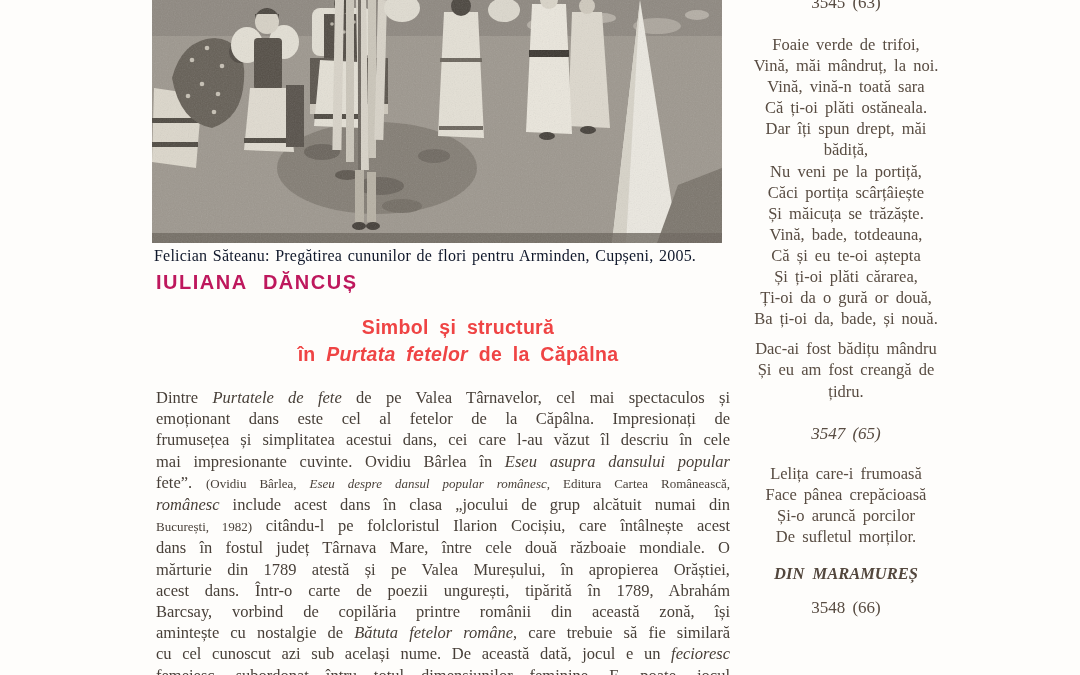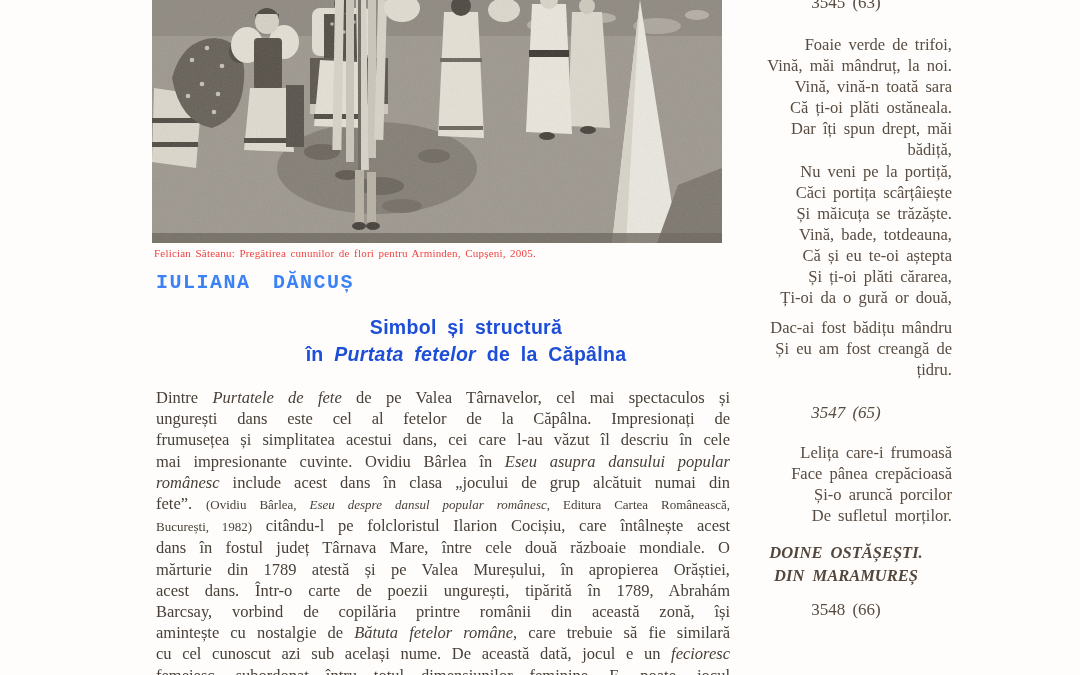--- a/index.html
+++ b/index.html
@@ -7,32 +7,32 @@
     position:relative; width:1080px; height:675px;
     background:#fefdfb; overflow:hidden;
     font-family:"Liberation Serif", serif;
     color:#473f38;
   }
   
   .photo { position:absolute; left:152px; top:0; width:570px; height:243px; margin:0; }
   .photo svg { display:block; }
   .caption {
     position:absolute; left:154px; top:247px; width:580px;
-    font-size:11px; color:#ef4444; letter-spacing:.2px; word-spacing:1.5px;
+    font-size:16px; color:#0f172a; letter-spacing:.2px; word-spacing:1.5px;
   }
   
   .author {
     position:absolute; left:156px; top:271px; margin:0;
-    font-family:Liberation Mono, monospace; font-weight:bold;
-    font-size:20px; color:#3b82f6; letter-spacing:1.5px; word-spacing:9px;
+    font-family:Liberation Sans, sans-serif; font-weight:bold;
+    font-size:20px; color:#be185d; letter-spacing:1.5px; word-spacing:9px;
   }
   .title {
-    position:absolute; left:181px; top:314px; width:570px; margin:0;
+    position:absolute; left:173px; top:314px; width:570px; margin:0;
     font-family:"Liberation Sans", sans-serif; font-weight:bold;
-    font-size:19.5px; line-height:27px; color:#1d4ed8;
+    font-size:19.5px; line-height:27px; color:#ef4444;
     text-align:center; word-spacing:5px; letter-spacing:.3px;
   }
   .title .it { font-style:italic; }
   
   .body {
     position:absolute; left:156px; top:387px; width:574px;
     font-size:16.5px; line-height:21.2px; color:#473f38;
   }
   .body-line { text-align:justify; text-align-last:justify; white-space:nowrap; }
   .body-line span { white-space:normal; }
@@ -41,21 +41,21 @@
   .smit{ font-size:13px; font-style:italic; }
   
   .verses {
     position:absolute; left:740px; top:-8px; width:212px;
     font-size:16.5px; line-height:21.1px; color:#584c42;
     word-spacing:3px;
   }
   .v-number  { text-align:center; font-size:17px; line-height:22px; }
   .v-heading { text-align:center; font-weight:bold; font-style:italic;
                line-height:23px; word-spacing:4px; color:#53473d; }
-  .v-poem    { text-align:right; }
+  .v-poem    { text-align:center; }
   .verses > div:nth-child(1){ margin-top:0; }
   .verses > div:nth-child(2){ margin-top:20px; }
   .verses > div:nth-child(3){ margin-top:9px; }
   .verses > div:nth-child(4){ margin-top:21px;font-style:italic; }
   .verses > div:nth-child(5){ margin-top:18px; }
   .verses > div:nth-child(6){ margin-top:15px; }
   .verses > div:nth-child(7){ margin-top:12px; }
   .verses > div:nth-child(8){ margin-top:17px; }
   .verses > div:nth-child(9){ margin-top:16px; }
 </style>
@@ -169,25 +169,25 @@
 
   <h2 class="author">IULIANA DĂNCUȘ</h2>
 
   <h1 class="title">
     <span>Simbol și structură</span><br>
     <span id="title-line2"><span>în </span><span class="it">Purtata fetelor</span><span> de la Căpâlna</span></span>
   </h1>
 
   <div class="body" id="body-text">
       <div class="body-line"><span>Dintre </span><span class="it">Purtatele de fete</span><span> de pe Valea Târnavelor, cel mai spectaculos și</span></div>
-      <div class="body-line"><span>ungurești dans este cel al fetelor de la Căpâlna. Impresionați de</span></div>
+      <div class="body-line"><span>emoționant dans este cel al fetelor de la Căpâlna. Impresionați de</span></div>
       <div class="body-line"><span>frumusețea și simplitatea acestui dans, cei care l-au văzut îl descriu în cele</span></div>
       <div class="body-line"><span>mai impresionante cuvinte. Ovidiu Bârlea în </span><span class="it">Eseu asupra dansului popular</span></div>
+      <div class="body-line"><span>fete”. </span><span class="sm">(Ovidiu Bârlea, </span><span class="smit">Eseu despre dansul popular românesc</span><span class="sm">, Editura Cartea Românească,</span></div>
       <div class="body-line"><span class="it">românesc</span><span> include acest dans în clasa „jocului de grup alcătuit numai din</span></div>
-      <div class="body-line"><span>fete”. </span><span class="sm">(Ovidiu Bârlea, </span><span class="smit">Eseu despre dansul popular românesc</span><span class="sm">, Editura Cartea Românească,</span></div>
       <div class="body-line"><span class="sm">București, 1982)</span><span> citându-l pe folcloristul Ilarion Cocișiu, care întâlnește acest</span></div>
       <div class="body-line"><span>dans în fostul județ Târnava Mare, între cele două războaie mondiale. O</span></div>
       <div class="body-line"><span>mărturie din 1789 atestă și pe Valea Mureșului, în apropierea Orăștiei,</span></div>
       <div class="body-line"><span>acest dans. Într-o carte de poezii ungurești, tipărită în 1789, Abrahám</span></div>
       <div class="body-line"><span>Barcsay, vorbind de copilăria printre românii din această zonă, își</span></div>
       <div class="body-line"><span>amintește cu nostalgie de </span><span class="it">Bătuta fetelor române</span><span>, care trebuie să fie similară</span></div>
       <div class="body-line"><span>cu cel cunoscut azi sub același nume. De această dată, jocul e un </span><span class="it">fecioresc</span></div>
       <div class="body-line"><span>femeiesc, subordonat întru totul dimensiunilor feminine. E, poate, jocul</span></div>
     </div>
 
@@ -201,36 +201,36 @@
         <div class="v-line">Vină, vină-n toată sara</div>
         <div class="v-line">Că ți-oi plăti ostăneala.</div>
         <div class="v-line">Dar îți spun drept, măi bădiță,</div>
         <div class="v-line">Nu veni pe la portiță,</div>
         <div class="v-line">Căci portița scârțâiește</div>
         <div class="v-line">Și măicuța se trăzăște.</div>
         <div class="v-line">Vină, bade, totdeauna,</div>
         <div class="v-line">Că și eu te-oi aștepta</div>
         <div class="v-line">Și ți-oi plăti cărarea,</div>
         <div class="v-line">Ți-oi da o gură or două,</div>
+        <div class="v-line">Ba ți-oi da, bade, și nouă.</div>
       </div>
       <div class="v-poem">
         <div class="v-line">Dac-ai fost bădițu mândru</div>
         <div class="v-line">Și eu am fost creangă de țidru.</div>
       </div>
       <div class="v-number">
         <div class="v-line">3547 (65)</div>
       </div>
       <div class="v-poem">
         <div class="v-line">Lelița care-i frumoasă</div>
         <div class="v-line">Face pânea crepăcioasă</div>
         <div class="v-line">Și-o aruncă porcilor</div>
         <div class="v-line">De sufletul morților.</div>
       </div>
       <div class="v-heading">
-        <div class="v-line">DOINE OSTĂȘEȘTI.</div>
         <div class="v-line">DIN MARAMUREȘ</div>
       </div>
       <div class="v-number">
         <div class="v-line">3548 (66)</div>
       </div>
     </div>
 
 </div>
 
 </body></html>

